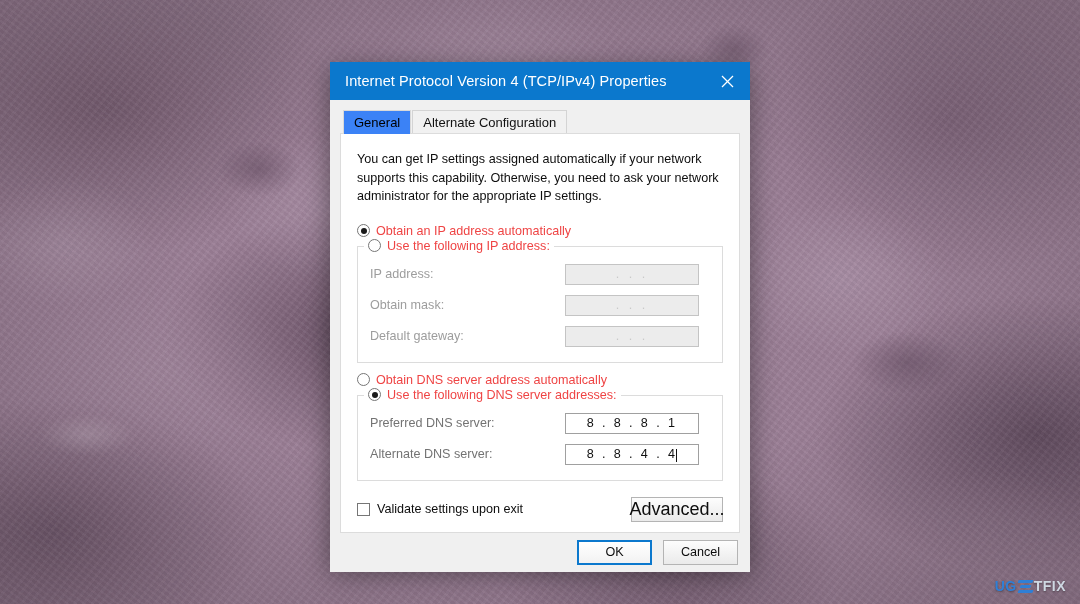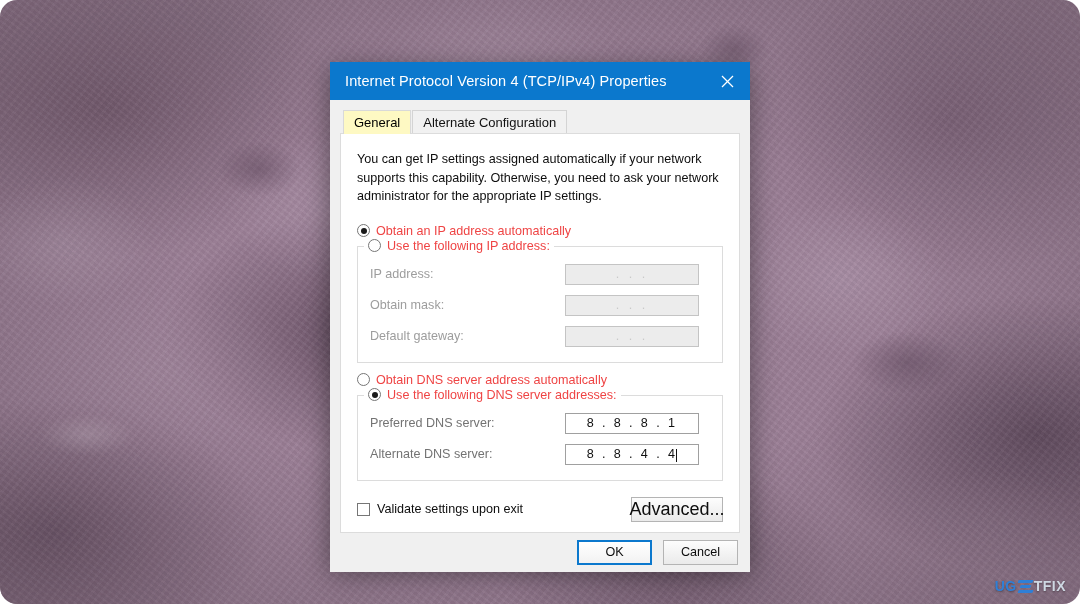--- a/index.html
+++ b/index.html
@@ -8,21 +8,20 @@
     overflow: hidden;
     font-family: "Liberation Sans", sans-serif;
   }
 
   
   #desktop {
     position: relative;
     width: 1080px; height: 604px;
     background-color: #9b7f96;
     overflow: hidden;
-    border-radius: 17px;
   }
   .bg-layer {
     position: absolute; inset: 0;
     pointer-events: none;
   }
   #bg1 {
     background:
       radial-gradient(ellipse 330px 210px at 10% 18%, rgba(118,92,112,0.85), rgba(118,92,112,0) 70%),
       radial-gradient(ellipse 260px 170px at 32% 55%, rgba(102,78,98,0.8), rgba(102,78,98,0) 70%),
       radial-gradient(ellipse 300px 190px at 5% 88%, rgba(108,84,104,0.8), rgba(108,84,104,0) 70%),
@@ -138,21 +137,21 @@
     padding: 0 10px;
     display: flex; align-items: center;
     font-size: 13px;
     color: #000;
     border: 1px solid #d4d4d4;
     border-bottom: none;
     cursor: pointer;
     white-space: nowrap;
   }
   .tab.active {
-    background: #fef9c3;
+    background: #3b82f6;
     border-color: #d9d9d9;
     height: 24px;
     margin-bottom: -1px;
     position: relative;
     z-index: 3;
     margin-top: 28px;
   }
   .tab.inactive {
     background: #f1f1f1;
     color: #111;

